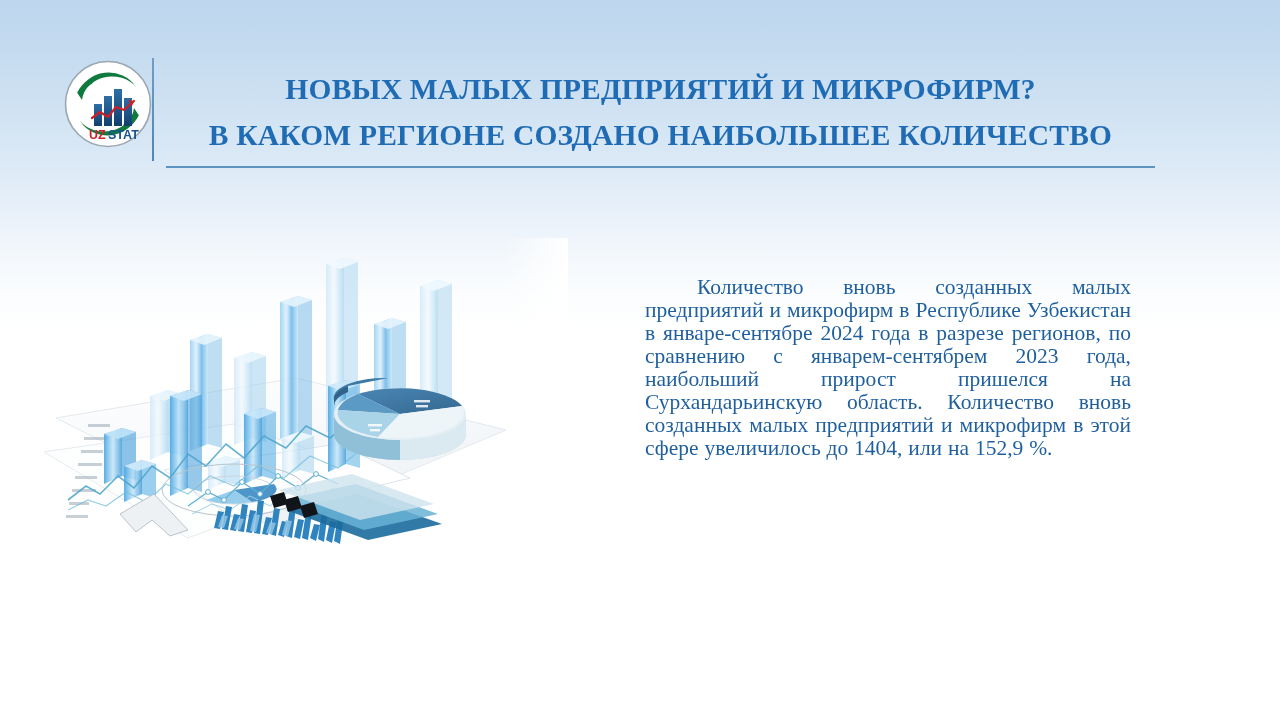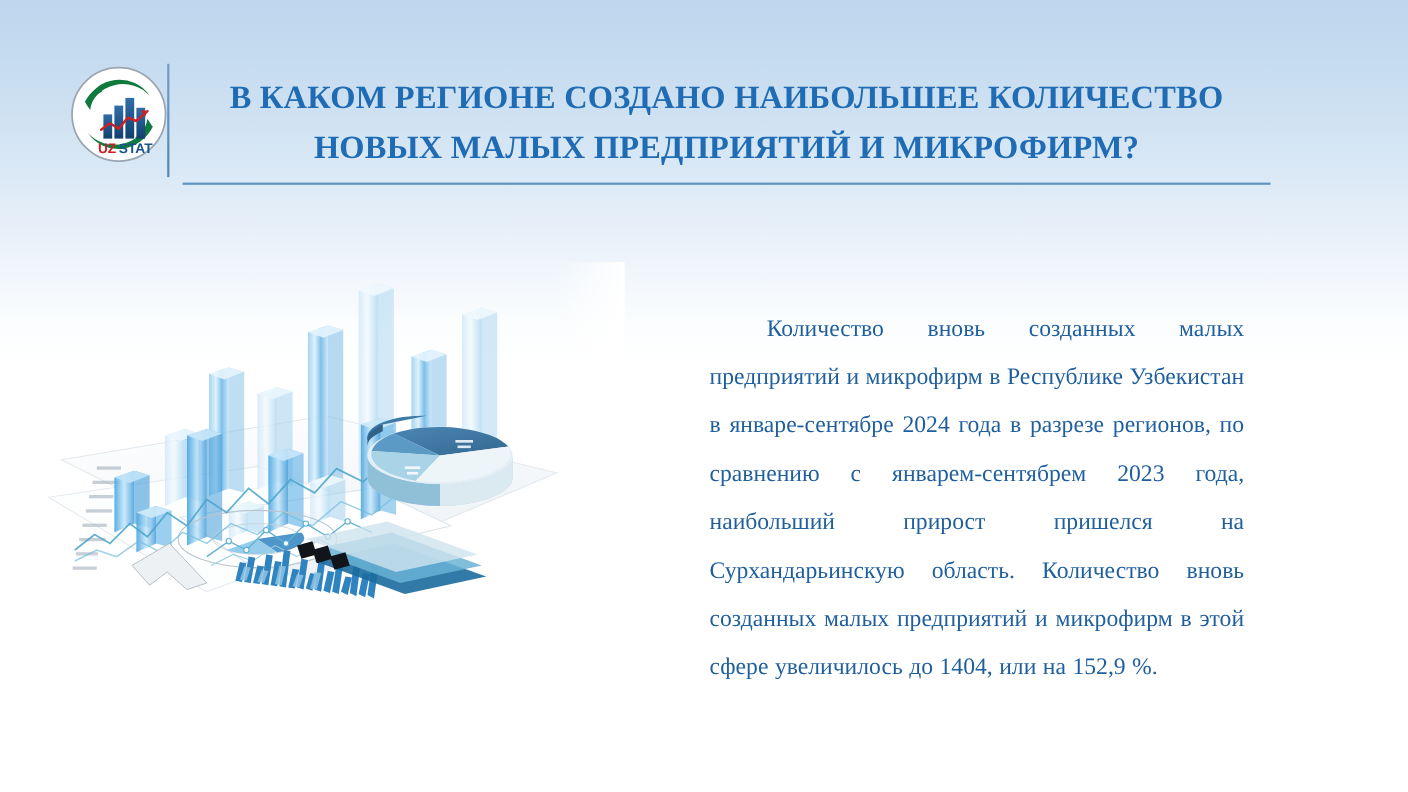--- a/index.html
+++ b/index.html
@@ -85,21 +85,21 @@
 
   
   .body-text {
     position: absolute;
     left: 645px;
     top: 254px;
     width: 486px;
     color: #1f5f9e;
     font-family: "Liberation Serif", serif;
     font-size: 21.5px;
-    line-height: 44px;
+    line-height: 23px;
     text-align: justify;
     text-indent: 52px;
     text-align-last: left;
     word-spacing: 0.5px;
   }
 
   
   .illustration {
     position: absolute;
     left: 38px;
@@ -141,22 +141,22 @@
 
         <text x="25" y="79" font-family="Liberation Sans, sans-serif" font-size="12.5" font-weight="bold" fill="#cc2026">UZ</text>
         <text x="44" y="79" font-family="Liberation Sans, sans-serif" font-size="12.5" font-weight="bold" fill="#17548c">STAT</text>
       </svg>
     </div>
 
     <div class="header-divider-v"></div>
     <div class="header-divider-h"></div>
 
     <div class="title">
+      <div>НОВЫХ МАЛЫХ ПРЕДПРИЯТИЙ И МИКРОФИРМ?</div>
       <div>В КАКОМ РЕГИОНЕ СОЗДАНО НАИБОЛЬШЕЕ КОЛИЧЕСТВО</div>
-      <div>НОВЫХ МАЛЫХ ПРЕДПРИЯТИЙ И МИКРОФИРМ?</div>
     </div>
   </div>
 
   <div class="illustration">
     <svg width="530" height="330" viewBox="0 0 530 330" aria-hidden="true">
       <defs>
         <linearGradient id="gb1" x1="0" y1="0" x2="1" y2="0">
           <stop offset="0%" stop-color="#9ed3f2" stop-opacity="0.95"></stop>
           <stop offset="35%" stop-color="#d9eefb" stop-opacity="0.85"></stop>
           <stop offset="65%" stop-color="#6fb9e8" stop-opacity="0.9"></stop>

